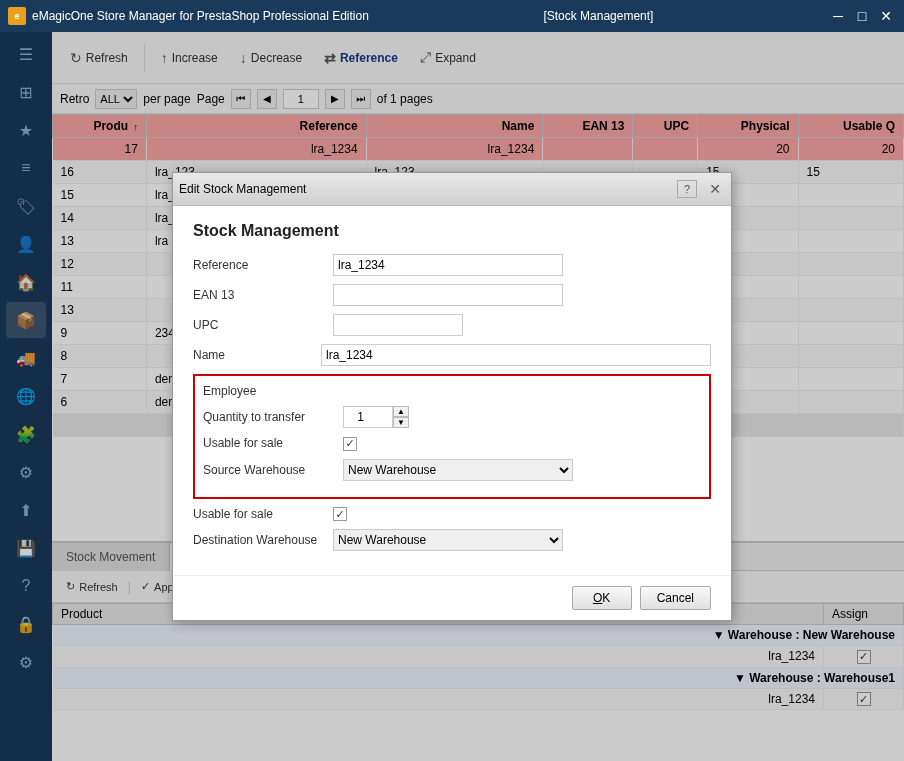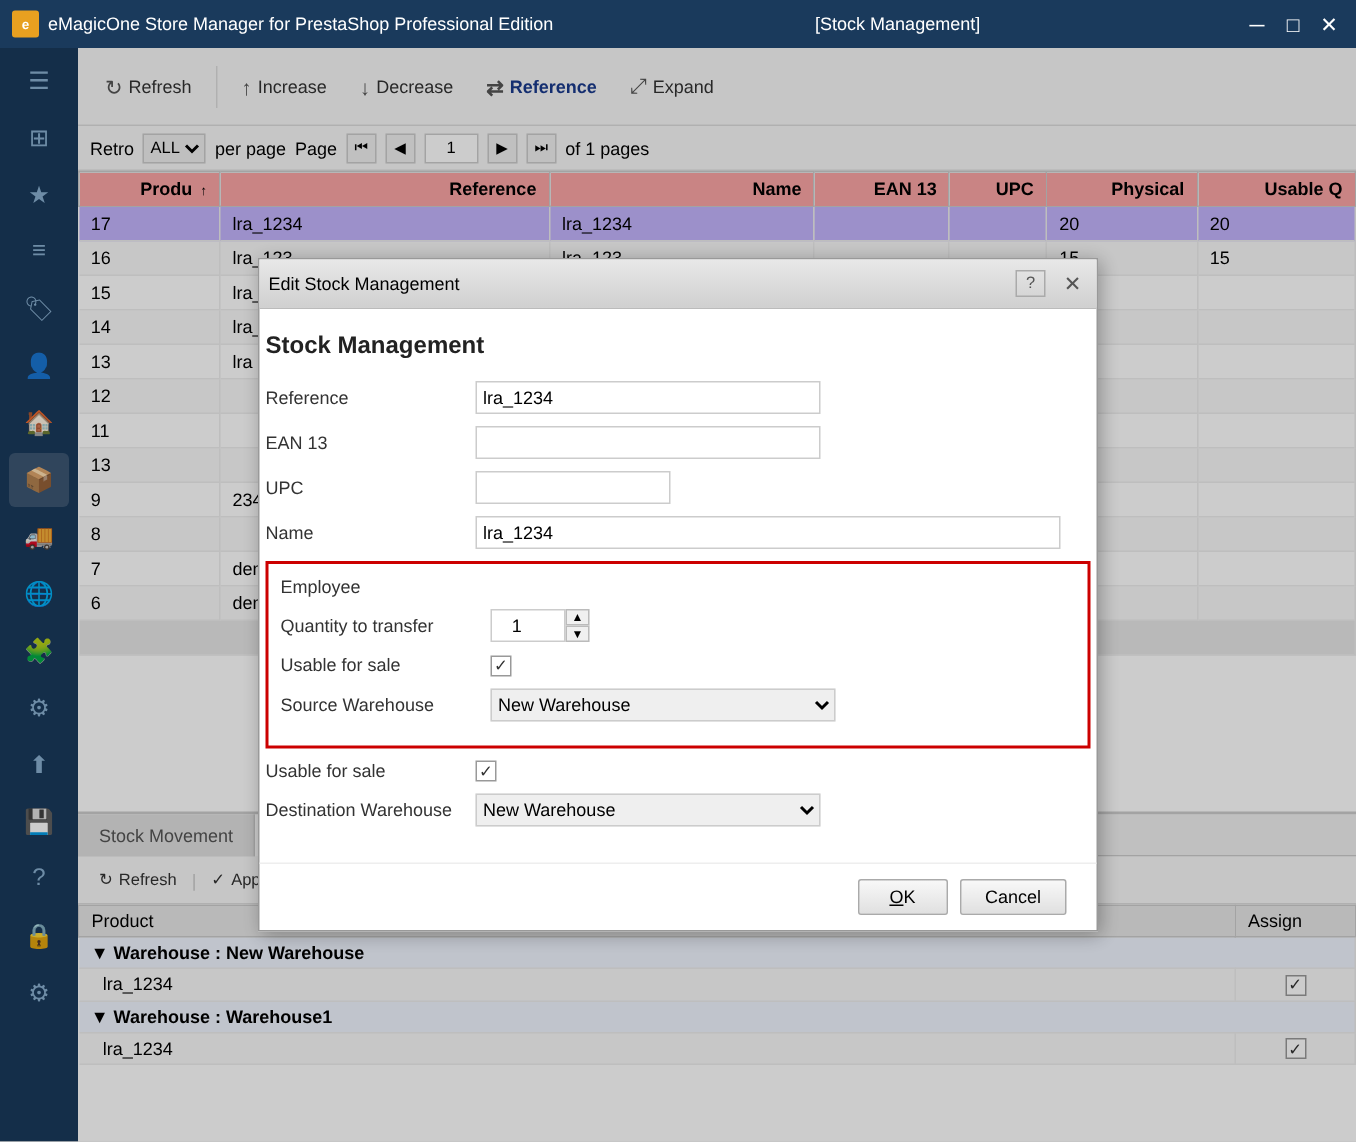--- a/index.html
+++ b/index.html
@@ -43,50 +43,50 @@
     .pagination-bar select { height: 20px; font-size: 11px; border: 1px solid #ccc; }
     .pagination-bar input { width: 36px; height: 20px; text-align: center; border: 1px solid #ccc; font-size: 11px; }
     .nav-btn { width: 20px; height: 20px; border: 1px solid #ccc; background: #f0f0f0; cursor: pointer; display: flex; align-items: center; justify-content: center; font-size: 10px; }
 
     
     .table-container { flex: 1; overflow: auto; position: relative; }
     table { width: 100%; border-collapse: collapse; font-size: 12px; }
     thead th { background: #fca5a5; border: 1px solid #ccc; padding: 4px 8px; text-align: right; white-space: nowrap; font-weight: bold; position: sticky; top: 0; z-index: 1; }
     tbody tr { border-bottom: 1px solid #eee; }
     tbody tr:nth-child(even) { background: #f9f9f9; }
-    tbody tr.selected { background: #c4b5fd; }
+    tbody tr.selected { background: #fca5a5; text-align: right; }
     tbody td { padding: 4px 8px; border-right: 1px solid #eee; white-space: nowrap; }
 
     
     .bottom-panel { height: 220px; border-top: 2px solid #ccc; display: flex; flex-direction: column; }
     .tabs-bar { display: flex; height: 28px; background: #f0f0f0; border-bottom: 1px solid #ccc; }
     .tab { padding: 0 14px; height: 28px; line-height: 28px; cursor: pointer; border-right: 1px solid #ccc; font-size: 12px; background: #e0e0e0; color: #555; }
     .tab.active { background: white; color: #333; border-bottom: 2px solid white; margin-bottom: -1px; }
     .bottom-toolbar { height: 32px; background: #f8f8f8; border-bottom: 1px solid #ddd; display: flex; align-items: center; padding: 0 6px; gap: 2px; }
     .bottom-toolbar-btn { display: flex; align-items: center; gap: 4px; padding: 3px 8px; border: none; background: none; cursor: pointer; font-size: 11px; color: #333; border-radius: 2px; }
     .bottom-content { flex: 1; overflow: auto; }
 
     
     .bottom-table { width: 100%; border-collapse: collapse; font-size: 12px; }
     .bottom-table th { background: #e8e8e8; border: 1px solid #ccc; padding: 3px 8px; text-align: left; font-weight: normal; }
-    .bottom-table td { padding: 3px 8px; border-bottom: 1px solid #eee; border-right: 1px solid #eee; }
+    .bottom-table td { padding: 3px 8px; border-bottom: 1px solid #eee; border-right: 1px solid #eee; text-align: right; }
     .tree-row td { background: #f0f5ff; font-weight: bold; }
     .tree-indent { padding-left: 16px !important; }
 
     
     .cb { width: 14px; height: 14px; border: 1px solid #999; background: white; display: inline-flex; align-items: center; justify-content: center; }
     .cb.checked::after { content: '✓'; font-size: 11px; color: #333; }
 
     
     .dialog-overlay { position: fixed; top: 32px; left: 0; right: 0; bottom: 0; background: rgba(0,0,0,0.2); z-index: 100; display: flex; align-items: center; justify-content: center; }
     .dialog { background: white; border: 1px solid #999; box-shadow: 2px 2px 12px rgba(0,0,0,0.3); width: 560px; }
     .dialog-titlebar { background: linear-gradient(to bottom, #e8e8e8, #d0d0d0); padding: 6px 6px; display: flex; align-items: center; justify-content: space-between; border-bottom: 1px solid #bbb; }
     .dialog-close-btn { background: none; border: none; cursor: pointer; font-size: 14px; color: #555; width: 20px; height: 20px; display: flex; align-items: center; justify-content: center; }
     .dialog-help { background: none; border: 1px solid #aaa; cursor: pointer; font-size: 11px; color: #555; width: 20px; height: 18px; display: flex; align-items: center; justify-content: center; margin-right: 4px; }
-    .dialog-body { padding: 16px 4px; }
+    .dialog-body { padding: 16px 20px; }
     .dialog-heading { font-size: 16px; font-weight: bold; margin-bottom: 14px; color: #222; }
 
     
     .form-row { display: flex; align-items: center; margin-bottom: 8px; }
     .form-label { width: 140px; font-size: 12px; color: #333; }
     .form-input { flex: 1; }
     .form-input input[type="text"] { width: 100%; height: 22px; border: 1px solid #ccc; padding: 0 4px; font-size: 12px; }
     .form-input input[type="number"] { width: 80px; height: 22px; border: 1px solid #ccc; padding: 0 4px; font-size: 12px; }
     .form-input select { width: 100%; height: 22px; border: 1px solid #ccc; font-size: 12px; }
 

